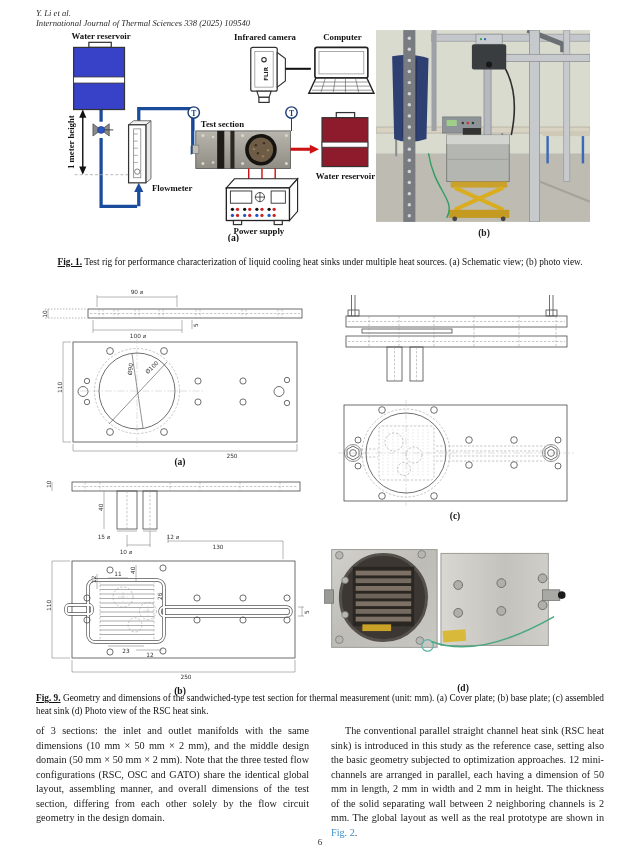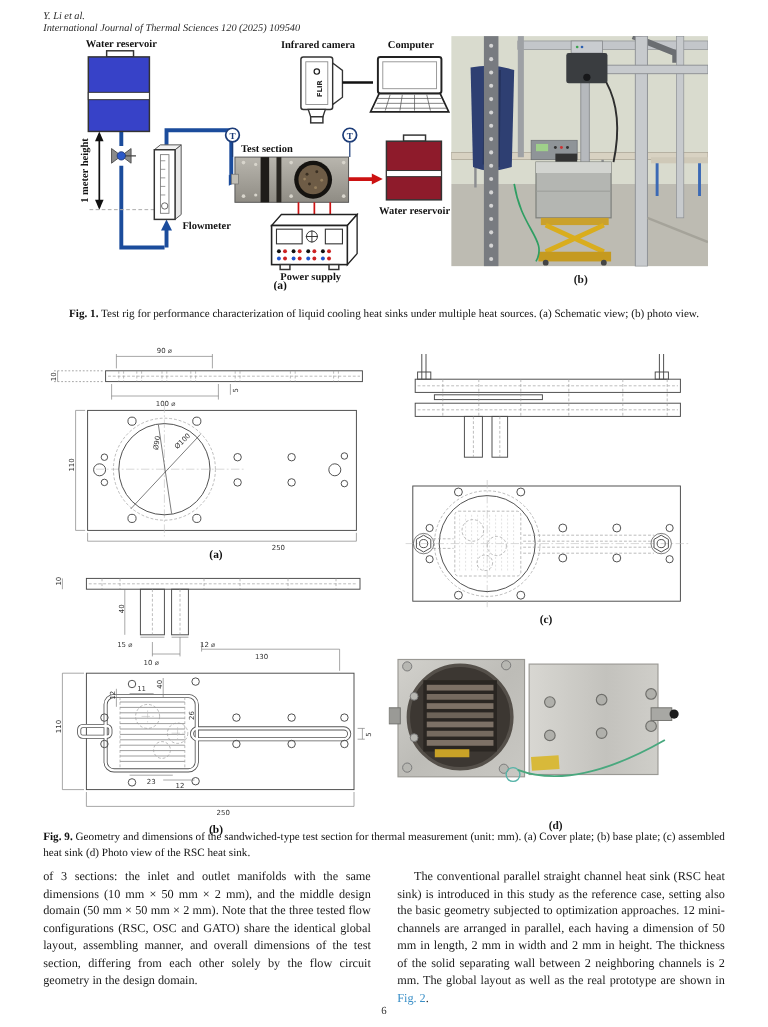--- a/index.html
+++ b/index.html
@@ -8,21 +8,21 @@
     margin:0 auto; overflow:hidden;
     font-family:"Liberation Serif", serif; color:#1a1a1a;
   }
   .runhead { position:absolute; top:8px; left:36px; right:36px;
     display:flex; justify-content:space-between;
     font-style:italic; font-size:8.6px; color:#2a2a2a;flex-direction:column; }
   .fig1wrap { position:absolute; top:30px; left:40px; width:562px; display:flex; gap:0; }
   .figcap { font-size:9.3px; line-height:1.4; color:#111; }
   .cap1 { position:absolute; top:256px; left:36px; right:36px; text-align:center; }
   .cap2 { position:absolute; top:692px; left:36px; right:36px; text-align:justify; }
-  .capb { font-weight:bold; }
+  .capb { font-weight:bold;text-decoration:underline; }
   .fig2wrap { position:absolute; top:283px; left:40px; width:562px; display:flex; gap:12px; }
   .f2col { display:flex; flex-direction:column; }
   .sublab { text-align:center; font-weight:bold; font-size:9.5px; margin-top:2px; }
   .bodycols { position:absolute; top:724px; left:36px; right:36px; display:flex; gap:22px; }
   .col { width:273px; font-size:10.2px; line-height:1.43; text-align:justify; }
   .col p { margin:0; }
   .subhead { font-style:italic; font-size:10.2px; margin:0 0 3px 0; }
   .indent { text-indent:14px; }
   .figlink { color:#3a8fc7; text-decoration:none; }
   .pagenum { position:absolute; bottom:9px; left:0; width:100%; text-align:center; font-size:9px; color:#333; }
@@ -47,21 +47,21 @@
   .chan { stroke:#8a8a8a; stroke-width:.7; }
   .fine { stroke:#cfcfcf; stroke-width:.5; stroke-dasharray:1.6 1.6; }
 </style>
 </head>
 <body>
 
 <div class="page">
 
   <div class="runhead">
     <span>Y. Li et al.</span>
-    <span>International Journal of Thermal Sciences 120 (2025) 109540</span>
+    <span>International Journal of Thermal Sciences 338 (2025) 109540</span>
   </div>
 
   <div class="fig1wrap">
 
     <svg width="336" height="212" viewBox="0 0 330 208">
 
       <g>
         <path class="pipeB" d="M60 78 V90"></path>
         <path class="pipeB" d="M60 106 V173 H95.4"></path>
         <path class="pipeB" d="M97 173 V158"></path>

